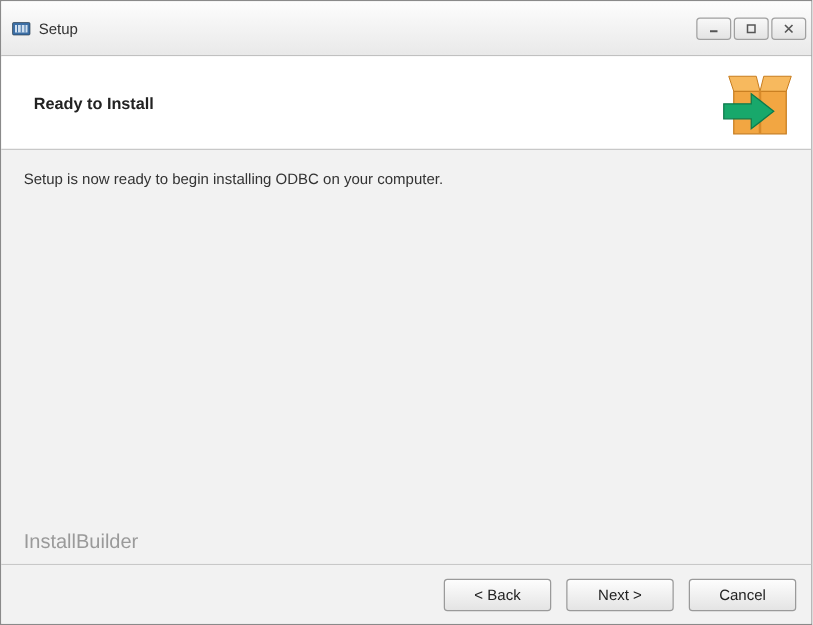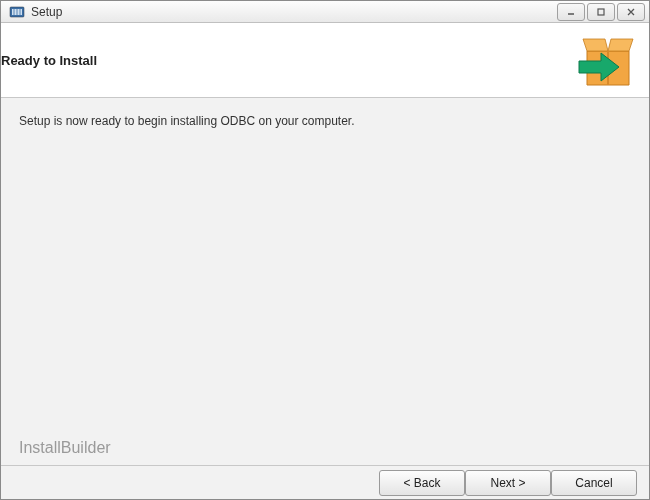--- a/index.html
+++ b/index.html
@@ -12,21 +12,21 @@
     }
     .window {
       width: 650px;
       height: 500px;
       border: 1px solid #8a8a8a;
       display: flex;
       flex-direction: column;
       background: #f2f2f2;
     }
     .titlebar {
-      height: 22px;
+      height: 44px;
       background: linear-gradient(to bottom, #fdfdfd, #e9e9e9);
       border-bottom: 1px solid #c0c0c0;
       display: flex;
       align-items: center;
       padding: 0 4px 0 8px;
     }
     .app-icon {
       width: 16px;
       height: 16px;
       margin-right: 6px;
@@ -53,21 +53,21 @@
       font-size: 10px;
       color: #555;
       cursor: pointer;
     }
     .header-area {
       height: 75px;
       background: #fff;
       border-bottom: 1px solid #c8c8c8;
       display: flex;
       align-items: center;
-      padding: 0 0;
+      padding: 0 26px;
       position: relative;
     }
     .header-title {
       font-size: 13px;
       font-weight: bold;
       color: #222;
     }
     .header-icon {
       position: absolute;
       right: 10px;
@@ -87,28 +87,28 @@
       font-size: 12px;
       color: #333;
     }
     .branding {
       font-size: 16px;
       color: #9a9a9a;
       margin-top: auto;
       margin-bottom: 4px;
     }
     .button-bar {
-      height: 34px;
+      height: 48px;
       background: #f2f2f2;
       border-top: 1px solid #c8c8c8;
       display: flex;
       align-items: center;
       justify-content: flex-end;
       padding: 0 12px;
-      gap: 0;
+      gap: 12px;
     }
     .wiz-btn {
       min-width: 86px;
       height: 26px;
       border: 1px solid #9a9a9a;
       border-radius: 3px;
       background: linear-gradient(to bottom, #fdfdfd, #e4e4e4);
       font-size: 12px;
       color: #222;
       cursor: pointer;

